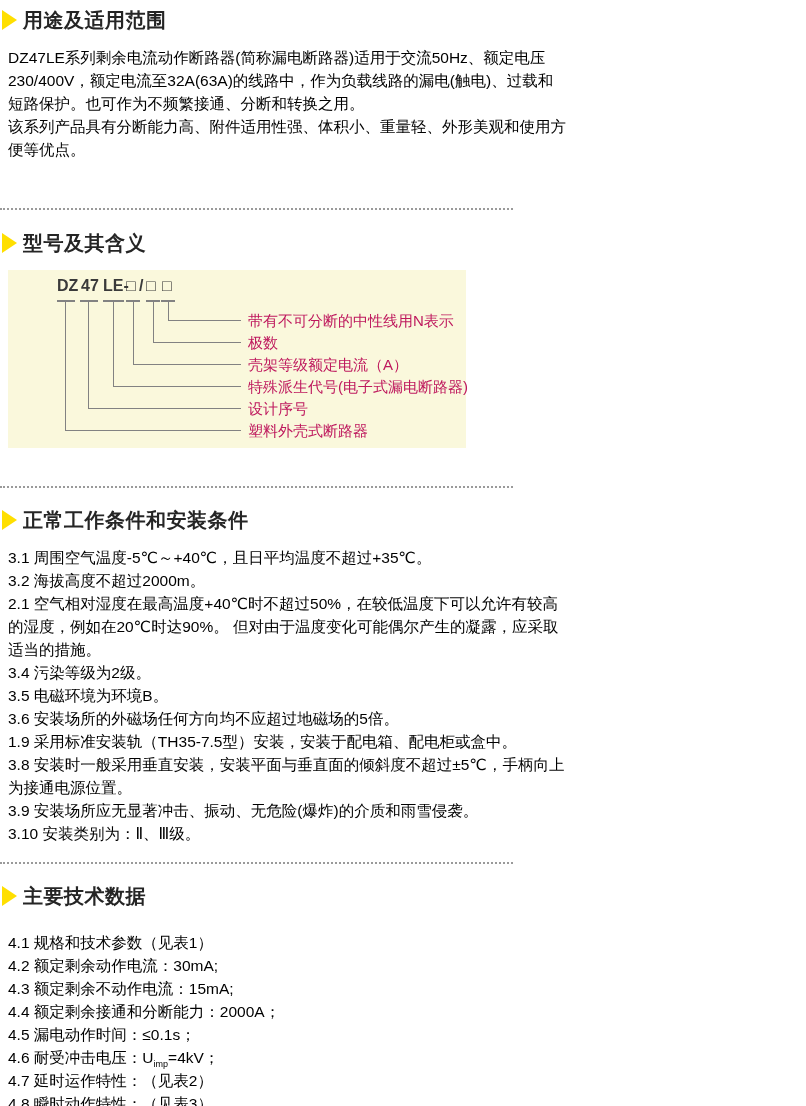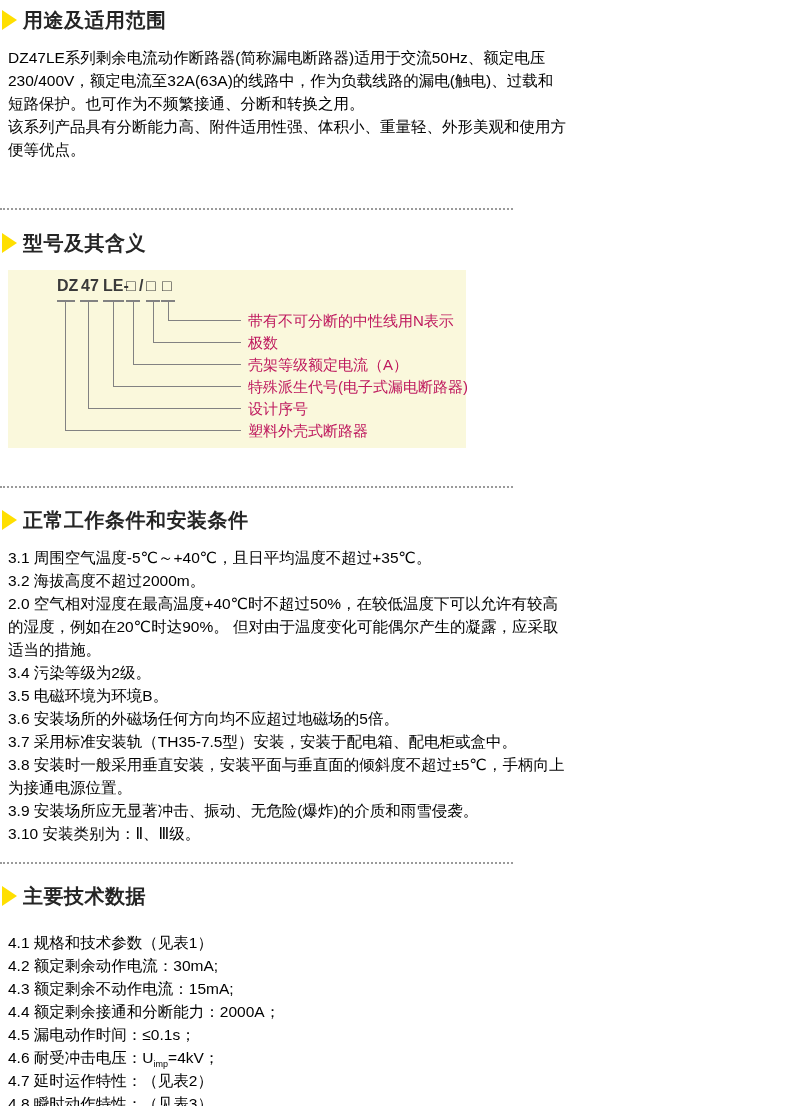--- a/index.html
+++ b/index.html
@@ -193,27 +193,27 @@
 
   <div class="abs sec-header" style="top:508px">
     <span class="tri"></span>
     <h2 class="sec-title">正常工作条件和安装条件</h2>
   </div>
 
   <div class="abs textblock" style="top:546px">
 
   <div class="bodyline">3.1 周围空气温度-5℃～+40℃，且日平均温度不超过+35℃。</div>
       <div class="bodyline">3.2 海拔高度不超过2000m。</div>
-      <div class="bodyline">2.0 空气相对湿度在最高温度+40℃时不超过50%，在较低温度下可以允许有较高</div>
+      <div class="bodyline">2.1 空气相对湿度在最高温度+40℃时不超过50%，在较低温度下可以允许有较高</div>
       <div class="bodyline">的湿度，例如在20℃时达90%。 但对由于温度变化可能偶尔产生的凝露，应采取</div>
       <div class="bodyline">适当的措施。</div>
       <div class="bodyline">3.4 污染等级为2级。</div>
       <div class="bodyline">3.5 电磁环境为环境B。</div>
       <div class="bodyline">3.6 安装场所的外磁场任何方向均不应超过地磁场的5倍。</div>
-      <div class="bodyline">3.7 采用标准安装轨（TH35-7.5型）安装，安装于配电箱、配电柜或盒中。</div>
+      <div class="bodyline">1.9 采用标准安装轨（TH35-7.5型）安装，安装于配电箱、配电柜或盒中。</div>
       <div class="bodyline">3.8 安装时一般采用垂直安装，安装平面与垂直面的倾斜度不超过±5℃，手柄向上</div>
       <div class="bodyline">为接通电源位置。</div>
       <div class="bodyline">3.9 安装场所应无显著冲击、振动、无危险(爆炸)的介质和雨雪侵袭。</div>
       <div class="bodyline">3.10 安装类别为：Ⅱ、Ⅲ级。</div>
     </div>
 
   <div class="abs dotted" style="top:862px"></div>
 
   <div class="abs sec-header" style="top:884px">
     <span class="tri"></span>

